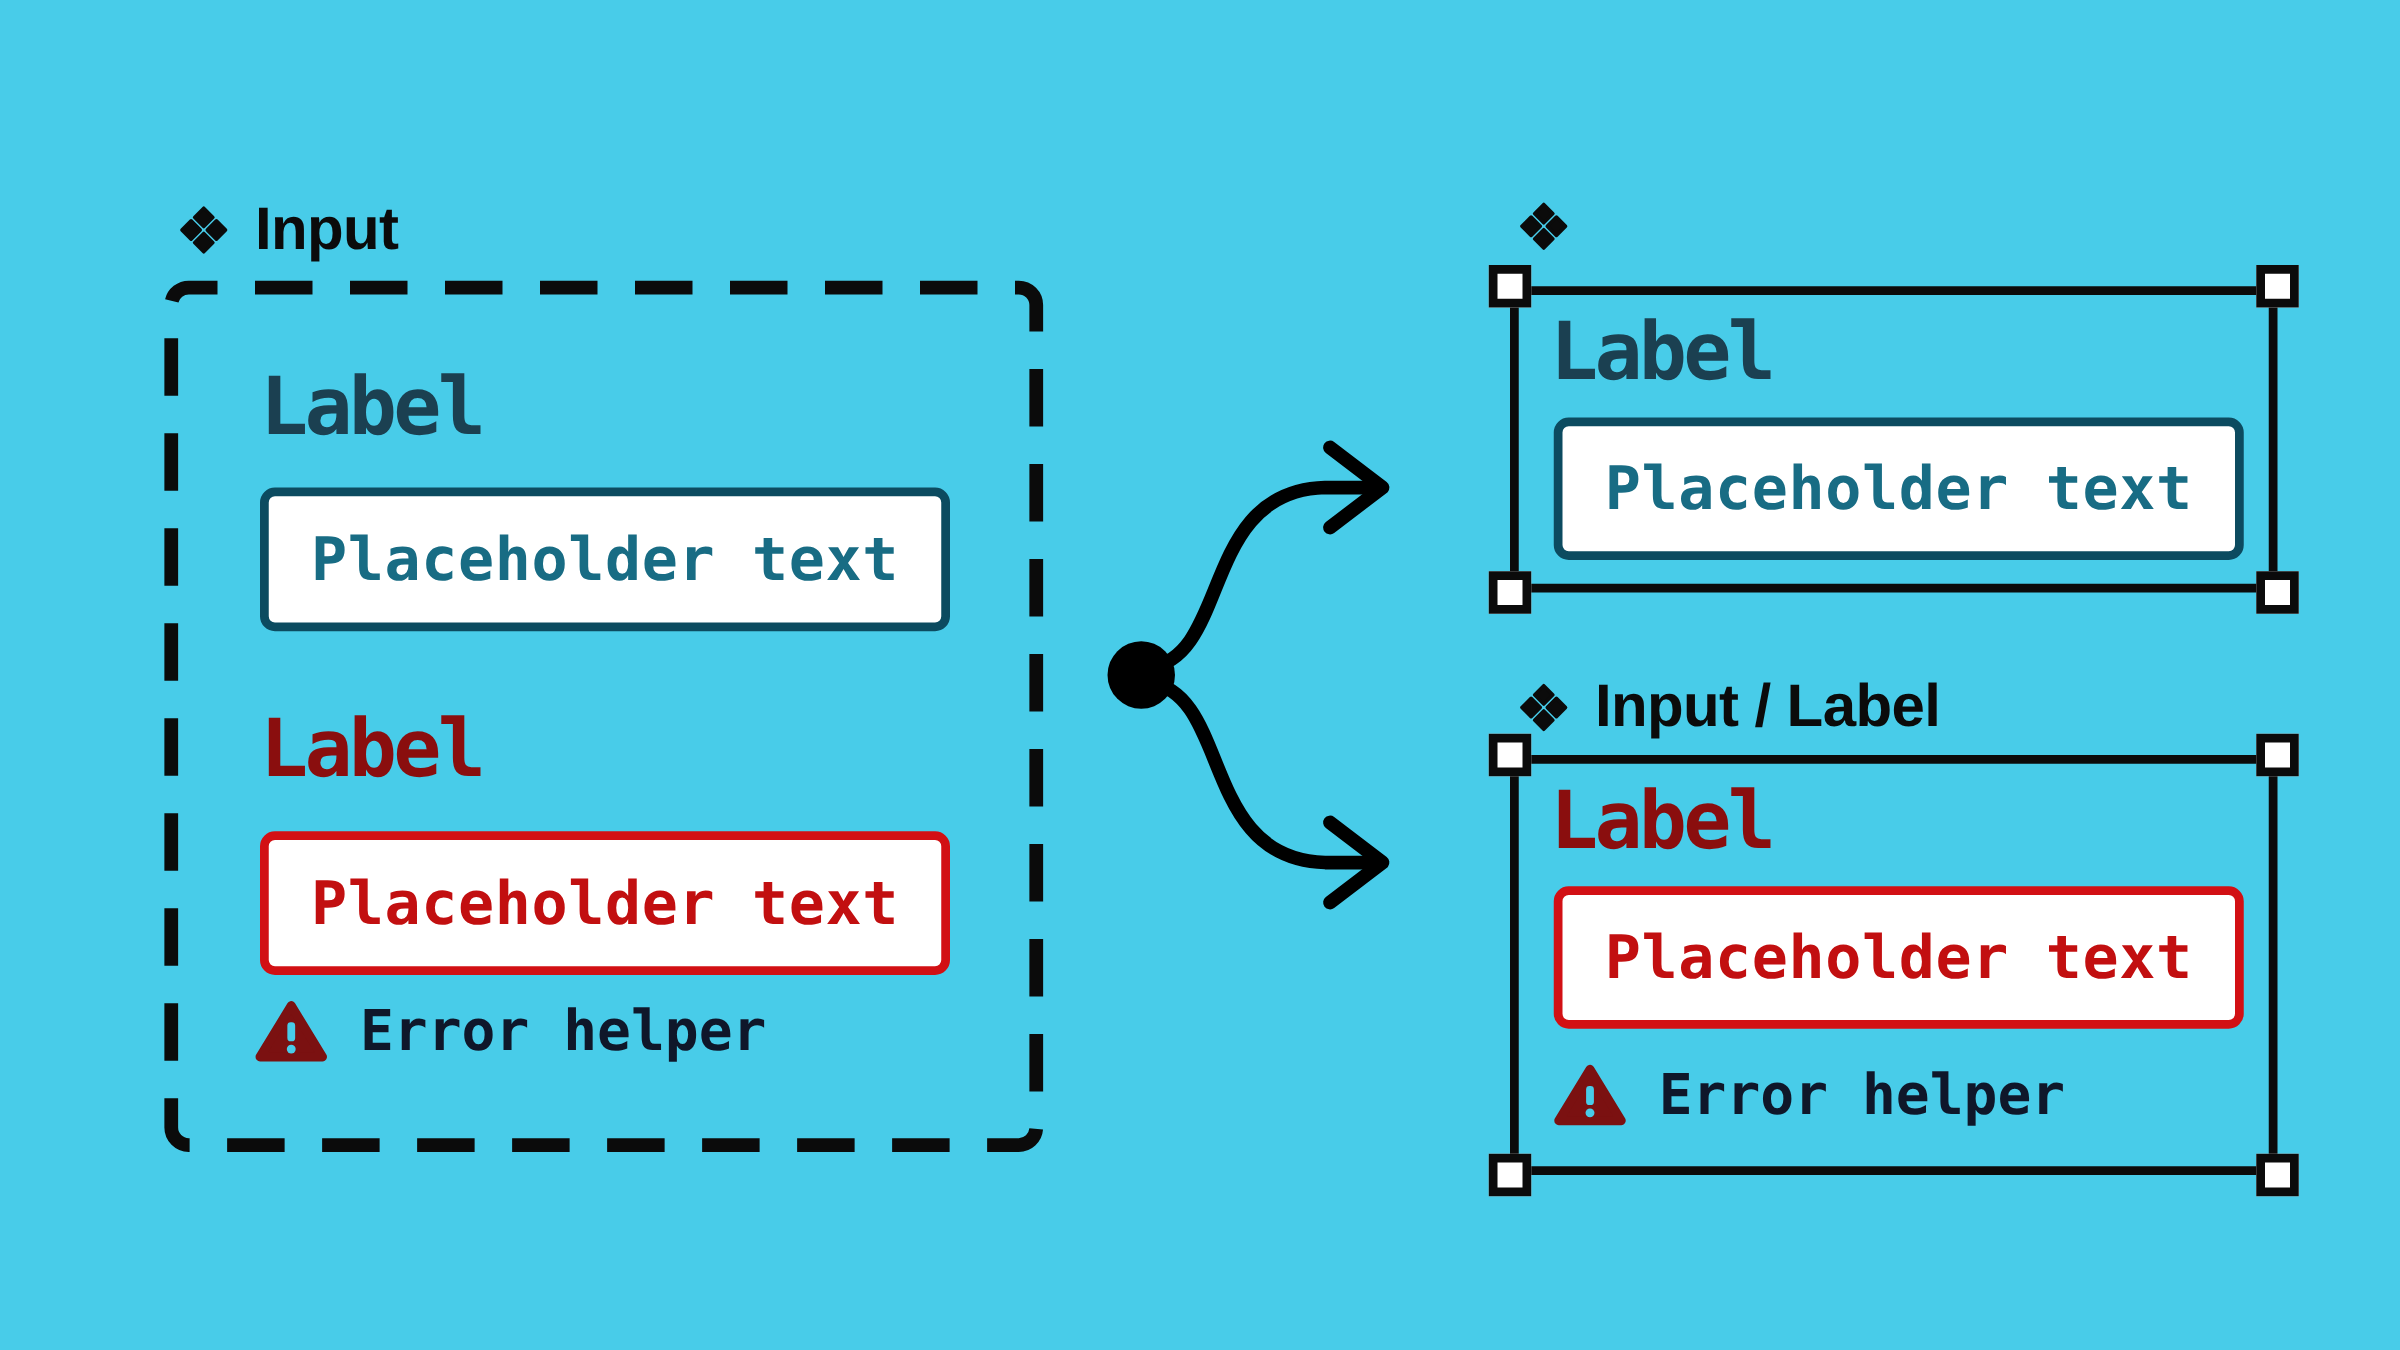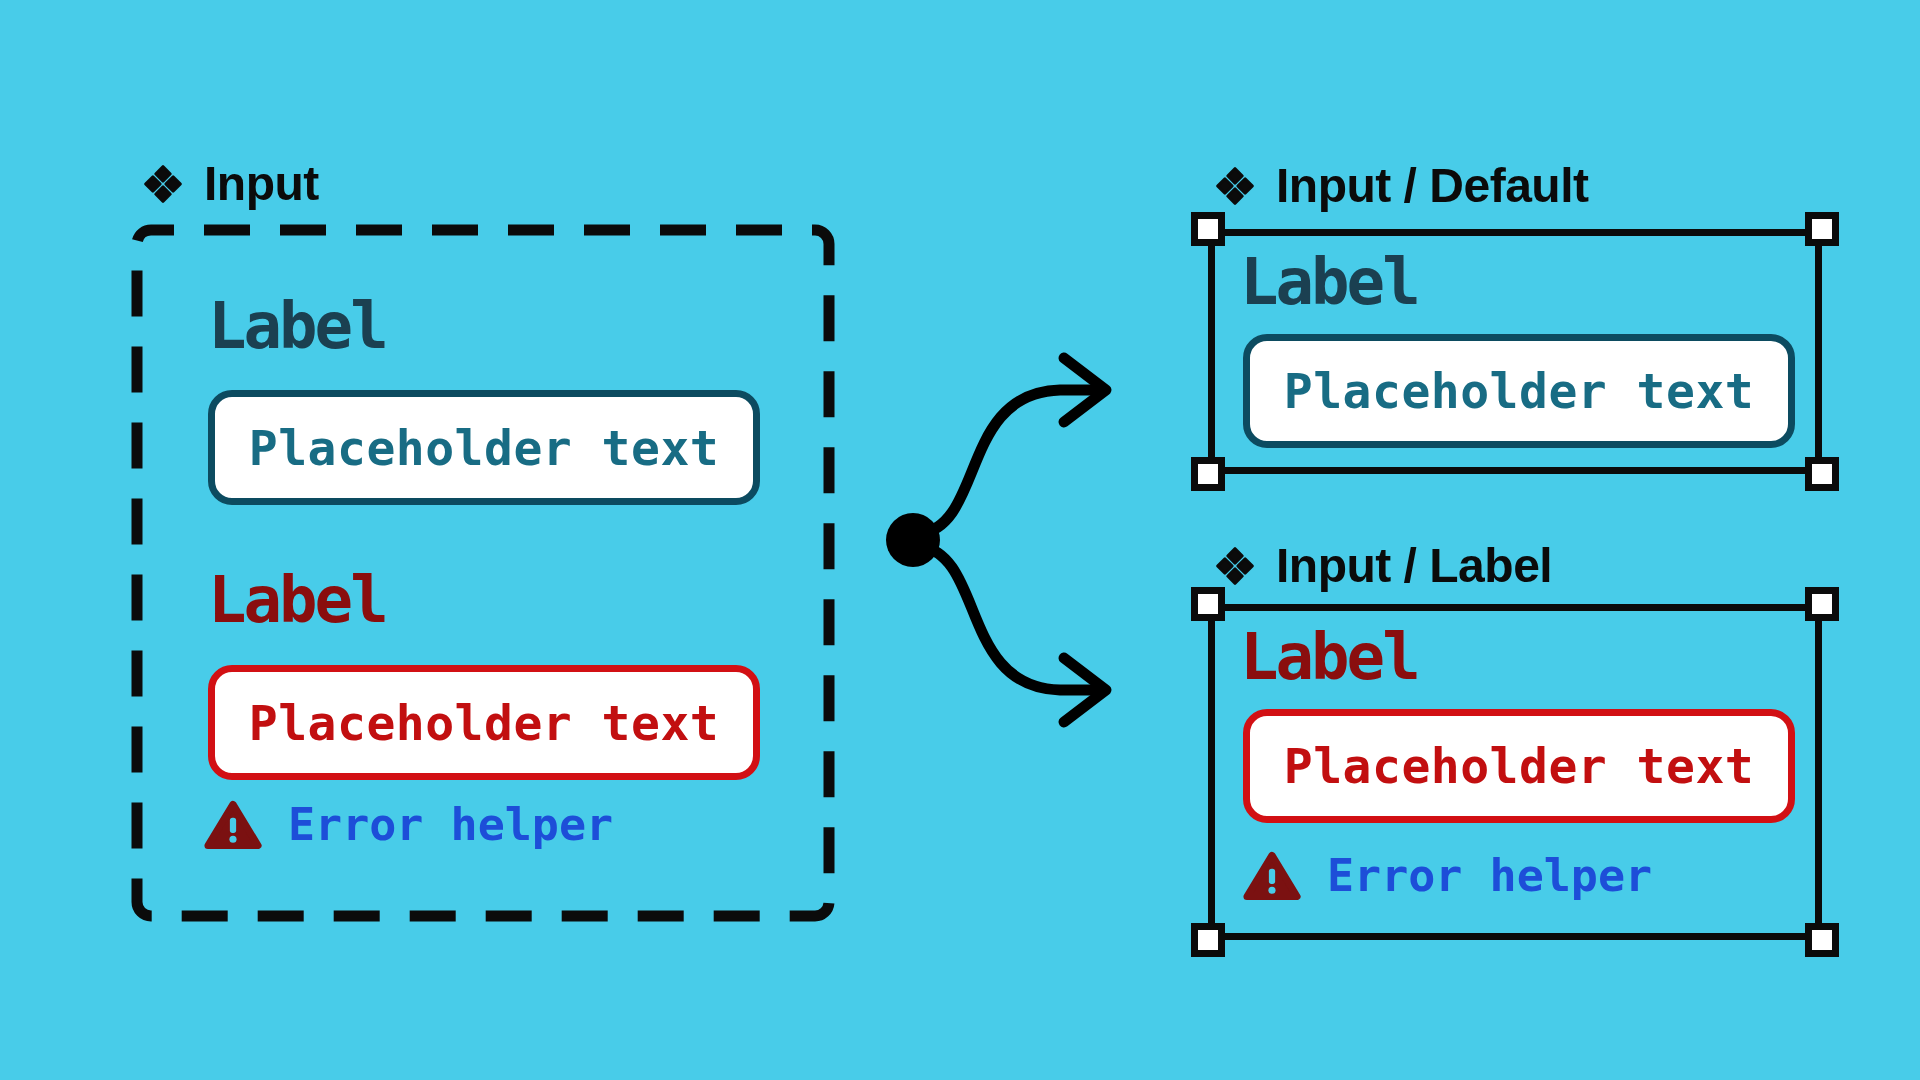--- a/index.html
+++ b/index.html
@@ -23,35 +23,35 @@
   .fieldlabel{
     position:absolute;
     font-family:"DejaVu Sans Mono",monospace;
     font-weight:700;font-size:64px;letter-spacing:-3px;
     line-height:1;white-space:nowrap;
   }
   .teal-label{color:#1B4051;}
   .red-label{color:#8A0E0E;}
   .textbox{
     position:absolute;box-sizing:border-box;
-    background:#FFFFFF;border-radius:24px;
+    background:#FFFFFF;border-radius:12px;
     font-family:"DejaVu Sans Mono",monospace;
     font-weight:700;font-size:48px;letter-spacing:0.5px;
     text-align:center;outline:none;padding:0 20px;
     cursor:text;
   }
   .textbox.teal{border:7px solid #0C4B60;color:#186C84;}
   .textbox.teal::placeholder{color:#186C84;opacity:1;}
   .textbox.red{border:7px solid #D21014;color:#C20F10;}
   .textbox.red::placeholder{color:#C20F10;opacity:1;}
   .helper{
     position:absolute;
     display:flex;align-items:center;gap:26px;
     font-family:"DejaVu Sans Mono",monospace;
-    font-weight:700;font-size:45px;color:#1d4ed8;
+    font-weight:700;font-size:45px;color:#0f172a;
     white-space:nowrap;
   }
   .helper svg{width:58px;height:50px;display:block;}
   
   .dashed-box{position:absolute;left:130px;top:223px;}
   
   .frame{
     position:absolute;box-sizing:border-box;
     border:7px solid #0B0B0B;
     background:transparent;
@@ -122,21 +122,20 @@
   <span>
     <svg viewBox="0 0 100 100">
       <g fill="#0B0B0B" stroke="#0B0B0B" stroke-width="6" stroke-linejoin="round">
         <path d="M50 12 L66 28 L50 44 L34 28 Z"></path>
         <path d="M28 34 L44 50 L28 66 L12 50 Z"></path>
         <path d="M72 34 L88 50 L72 66 L56 50 Z"></path>
         <path d="M50 56 L66 72 L50 88 L34 72 Z"></path>
       </g>
     </svg>
   </span>
-  <span>Input / Default</span>
 </div>
 
 <div class="frame" style="left:1208px;top:229px;width:614px;height:245px;">
   <div class="handle tl"></div>
   <div class="handle tr"></div>
   <div class="handle bl"></div>
   <div class="handle br"></div>
 
   <div class="fieldlabel teal-label" style="left:25px;top:14px;">Label</div>
 

